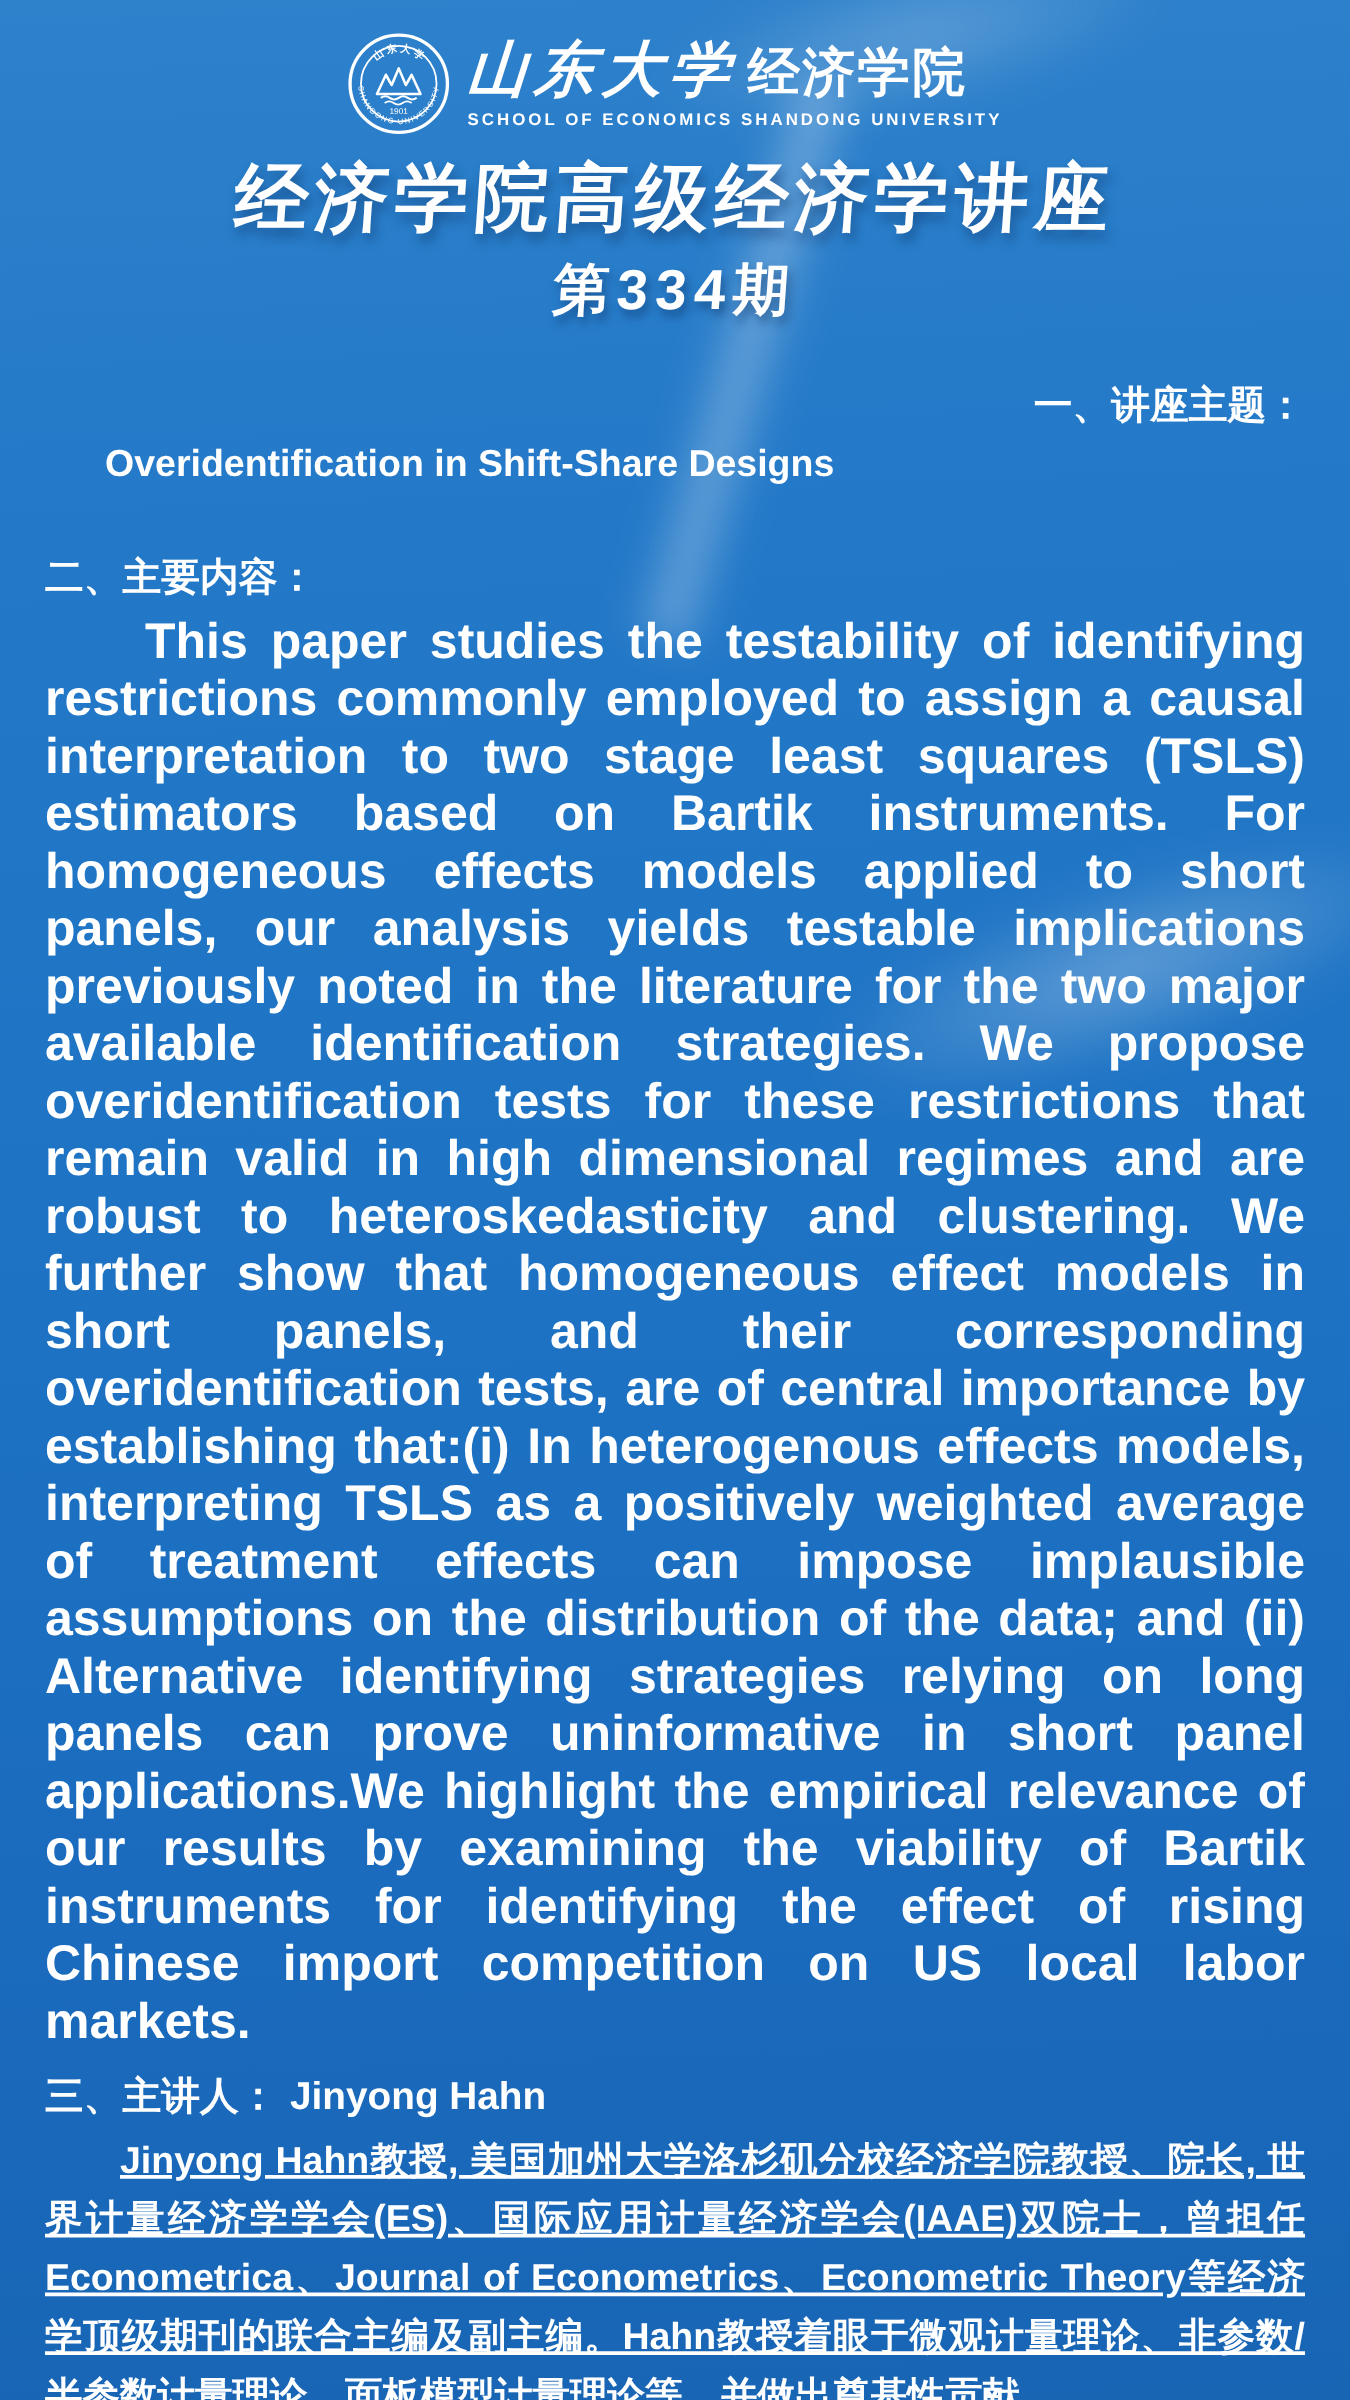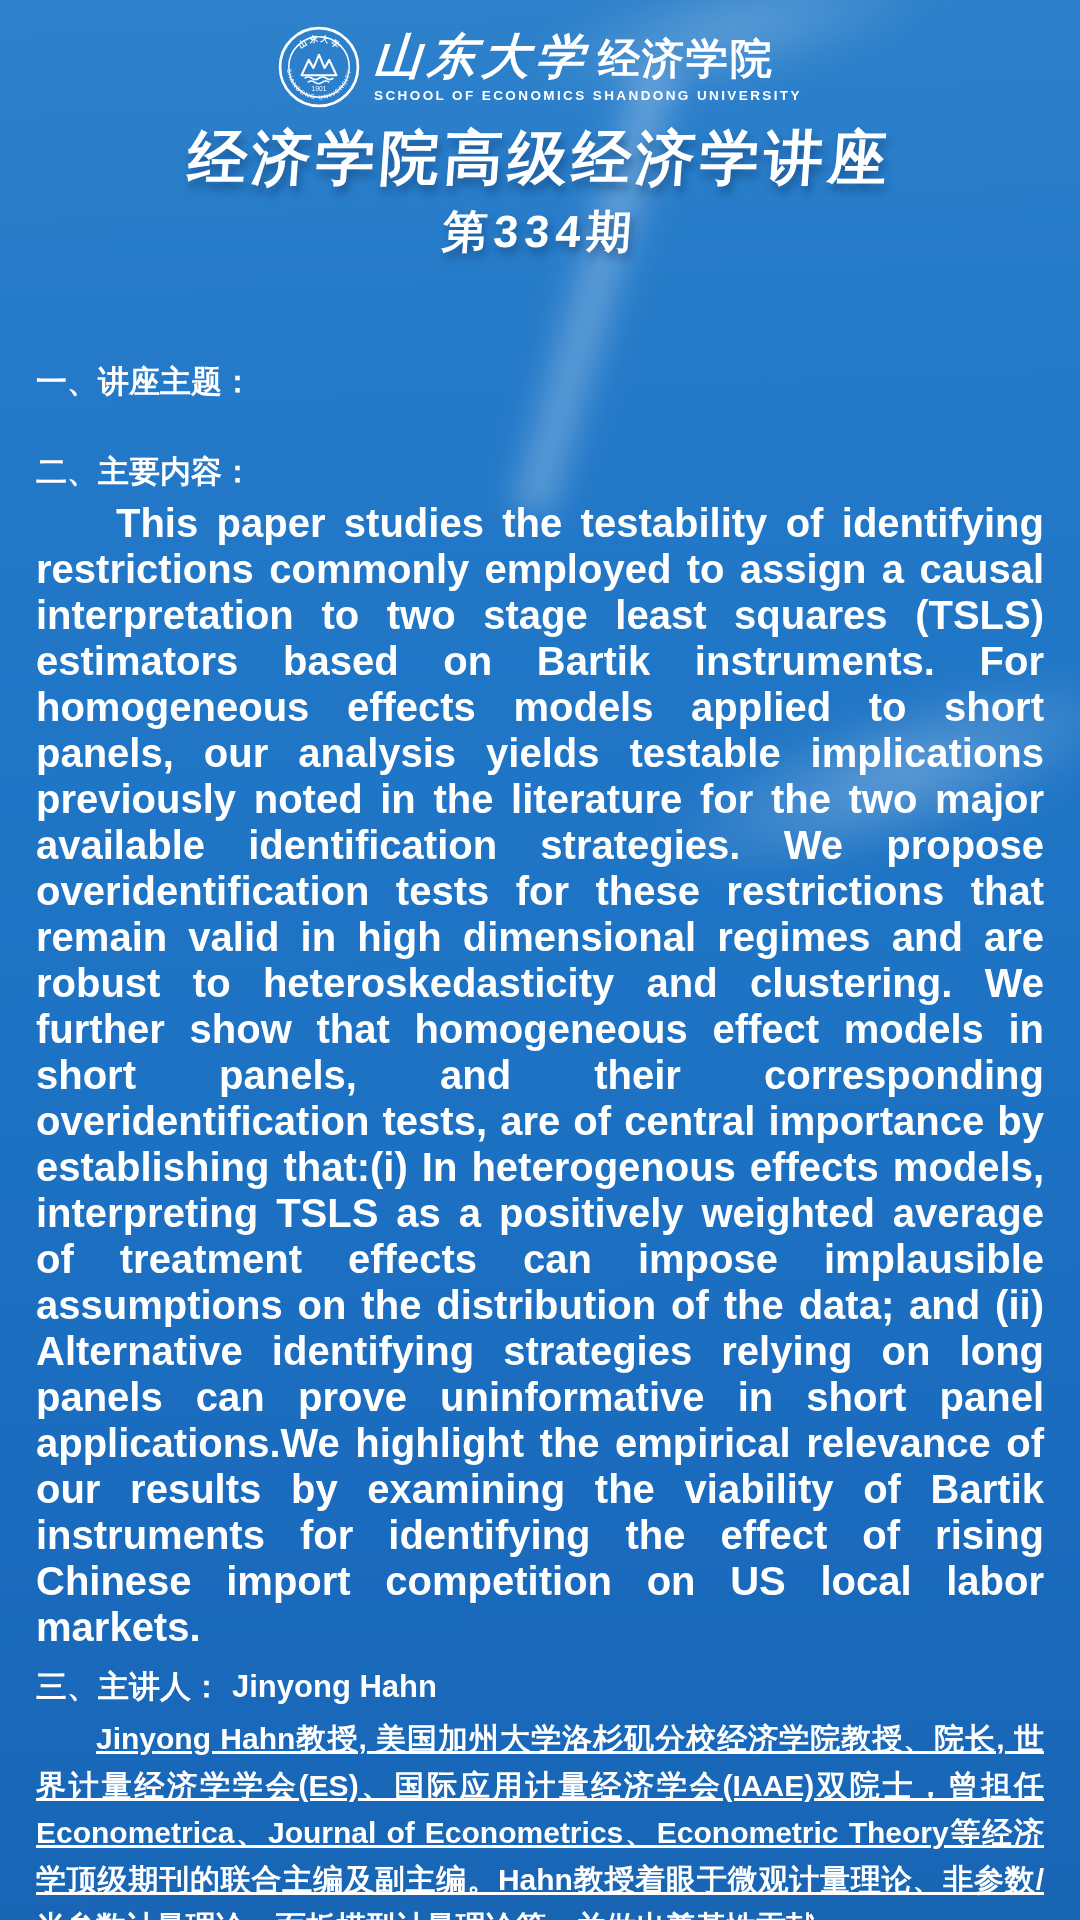--- a/index.html
+++ b/index.html
@@ -66,21 +66,21 @@
     font-size: 45px;
     font-weight: 900;
     letter-spacing: 6px;
     transform: skewX(-4deg);
     text-shadow: 3px 6px 8px rgba(8, 42, 90, 0.45);
   }
 
   .content { position: relative; padding: 0 36px; }
 
   .sec-heading { font-size: 31px; font-weight: 800; line-height: 40px; }
-  .heading-topic { margin-top: 100px; }
+  .heading-topic { margin-top: 42px; text-align: right; }
   .topic-content {
     margin-top: 8px; padding-left: 48px;
     font-size: 30px; font-weight: 700; line-height: 40px;
   }
   .heading-abstract { margin-top: 50px; }
   .abstract-body {
     margin-top: 8px;
     font-size: 40px; font-weight: 600;
     line-height: 46px;
     text-align: justify;
@@ -137,20 +137,21 @@
     <div class="logo-en">SCHOOL OF ECONOMICS SHANDONG UNIVERSITY</div>
   </div>
 </header>
 
 <h1 class="main-title">经济学院高级经济学讲座</h1>
 <div class="issue">第334期</div>
 
 <main class="content">
 
   <div class="sec-heading heading-topic">一、讲座主题：</div>
+  <div class="topic-content">Overidentification in Shift-Share Designs</div>
 
   <div class="sec-heading heading-abstract">二、主要内容：</div>
   <p class="abstract-body">This paper studies the testability of identifying restrictions commonly employed to assign a causal interpretation to two stage least squares (TSLS) estimators based on Bartik instruments. For homogeneous effects models applied to short panels, our analysis yields testable implications previously noted in the literature for the two major available identification strategies. We propose overidentification tests for these restrictions that remain valid in high dimensional regimes and are robust to heteroskedasticity and clustering. We further show that homogeneous effect models in short panels, and their corresponding overidentification tests, are of central importance by establishing that:(i) In heterogenous effects models, interpreting TSLS as a positively weighted average of treatment effects can impose implausible assumptions on the distribution of the data; and (ii) Alternative identifying strategies relying on long panels can prove uninformative in short panel applications.We highlight the empirical relevance of our results by examining the viability of Bartik instruments for identifying the effect of rising Chinese import competition on US local labor markets.</p>
 
   <div class="sec-heading speaker-line">
     <span>三、主讲人：</span><span class="speaker-name">Jinyong Hahn</span>
   </div>
   <p class="speaker-bio">Jinyong Hahn教授, 美国加州大学洛杉矶分校经济学院教授、院长, 世界计量经济学学会(ES)、国际应用计量经济学会(IAAE)双院士，曾担任Econometrica、Journal of Econometrics、Econometric Theory等经济学顶级期刊的联合主编及副主编。Hahn教授着眼于微观计量理论、非参数/半参数计量理论、面板模型计量理论等，并做出奠基性贡献。</p>
 
 

